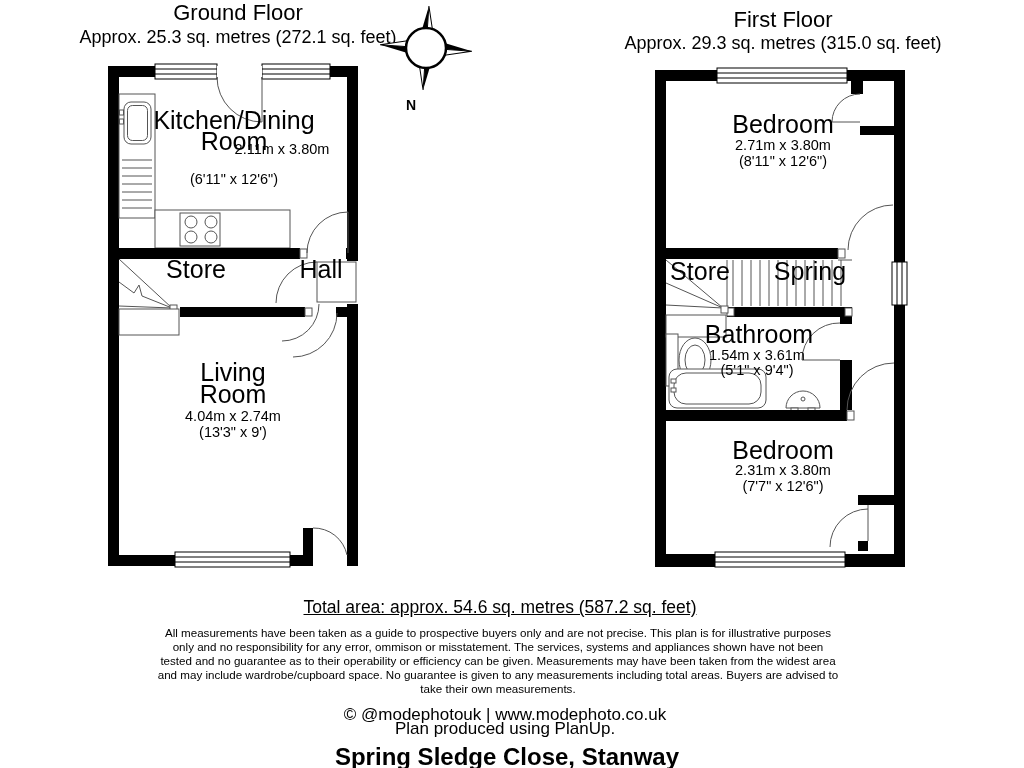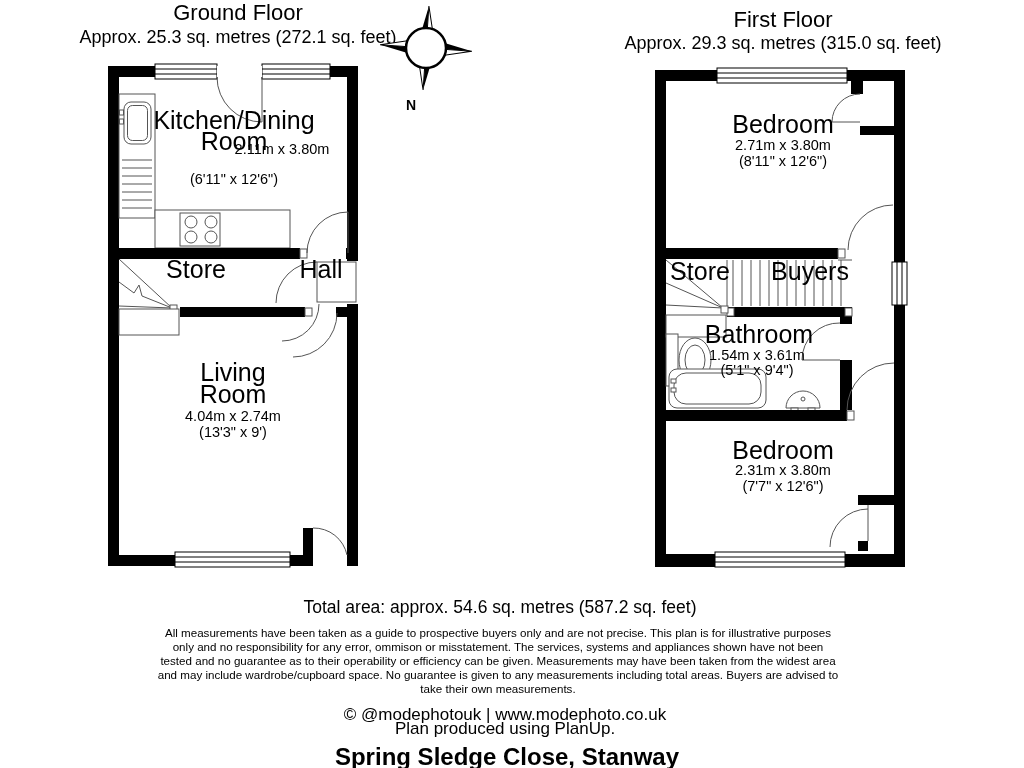--- a/index.html
+++ b/index.html
@@ -4,21 +4,21 @@
 <style>
   html,body{margin:0;padding:0;background:#fff;}
   .page{position:relative;width:1024px;height:768px;background:#ffffff;
         font-family:"Liberation Sans",sans-serif;color:#000;overflow:hidden;}
   .abs{position:absolute;}
   .ctr{transform:translateX(-50%);text-align:center;white-space:nowrap;}
   .floor-title{font-size:22px;font-weight:normal;}
   .floor-sub{font-size:18px;}
   .room-name{font-size:25px;font-weight:normal;line-height:21px;}
   .room-dims{font-size:14.5px;line-height:16px;}
-  .total-area{font-size:17.5px;}
+  .total-area{font-size:17.5px;text-decoration:underline;}
   .disc{font-size:11.6px;line-height:14px;}
   .credit{font-size:17px;line-height:14px;}
   .address{font-size:24px;font-weight:bold;text-align:right;}
   svg{overflow:visible;display:block;}
 </style>
 </head>
 <body>
 
 <div class="page">
 
@@ -240,21 +240,21 @@
         <rect x="237" y="192" width="15" height="43"></rect>
           <line x1="242" y1="192" x2="242" y2="235"></line>
           <line x1="247" y1="192" x2="247" y2="235"></line>
       </g>
     </svg>
 
     <div class="abs ctr room-name" style="left:128px;top:44px;">Bedroom</div>
     <div class="abs ctr room-dims" style="left:128px;top:67px;">2.71m x 3.80m</div>
     <div class="abs ctr room-dims" style="left:128px;top:83px;">(8'11" x 12'6")</div>
     <div class="abs ctr room-name" style="left:45px;top:191px;">Store</div>
-    <div class="abs ctr room-name" style="left:155px;top:191px;">Buyers</div>
+    <div class="abs ctr room-name" style="left:155px;top:191px;">Spring</div>
     <div class="abs ctr room-name" style="left:104px;top:254px;">Bathroom</div>
     <div class="abs ctr room-dims" style="left:102px;top:277px;">1.54m x 3.61m</div>
     <div class="abs ctr room-dims" style="left:102px;top:292px;">(5'1" x 9'4")</div>
     <div class="abs ctr room-name" style="left:128px;top:370px;">Bedroom</div>
     <div class="abs ctr room-dims" style="left:128px;top:392px;">2.31m x 3.80m</div>
     <div class="abs ctr room-dims" style="left:128px;top:408px;">(7'7" x 12'6")</div>
   </div>
 
   <div class="abs ctr total-area" style="left:500px;top:597px;">Total area: approx. 54.6 sq. metres (587.2 sq. feet)</div>
 

